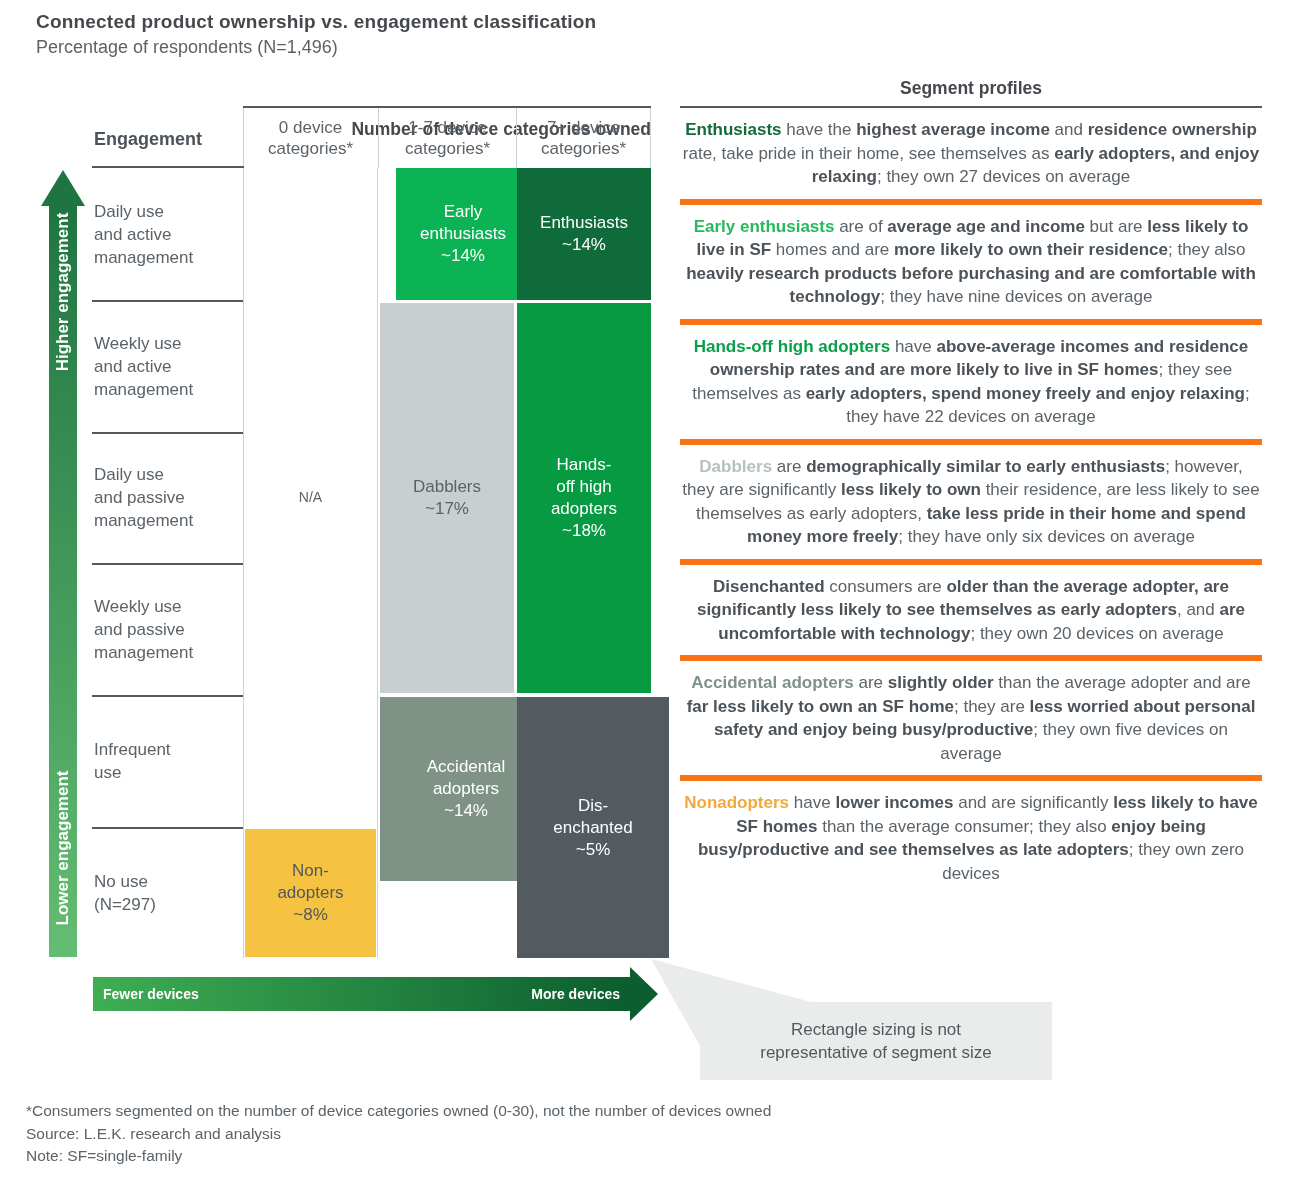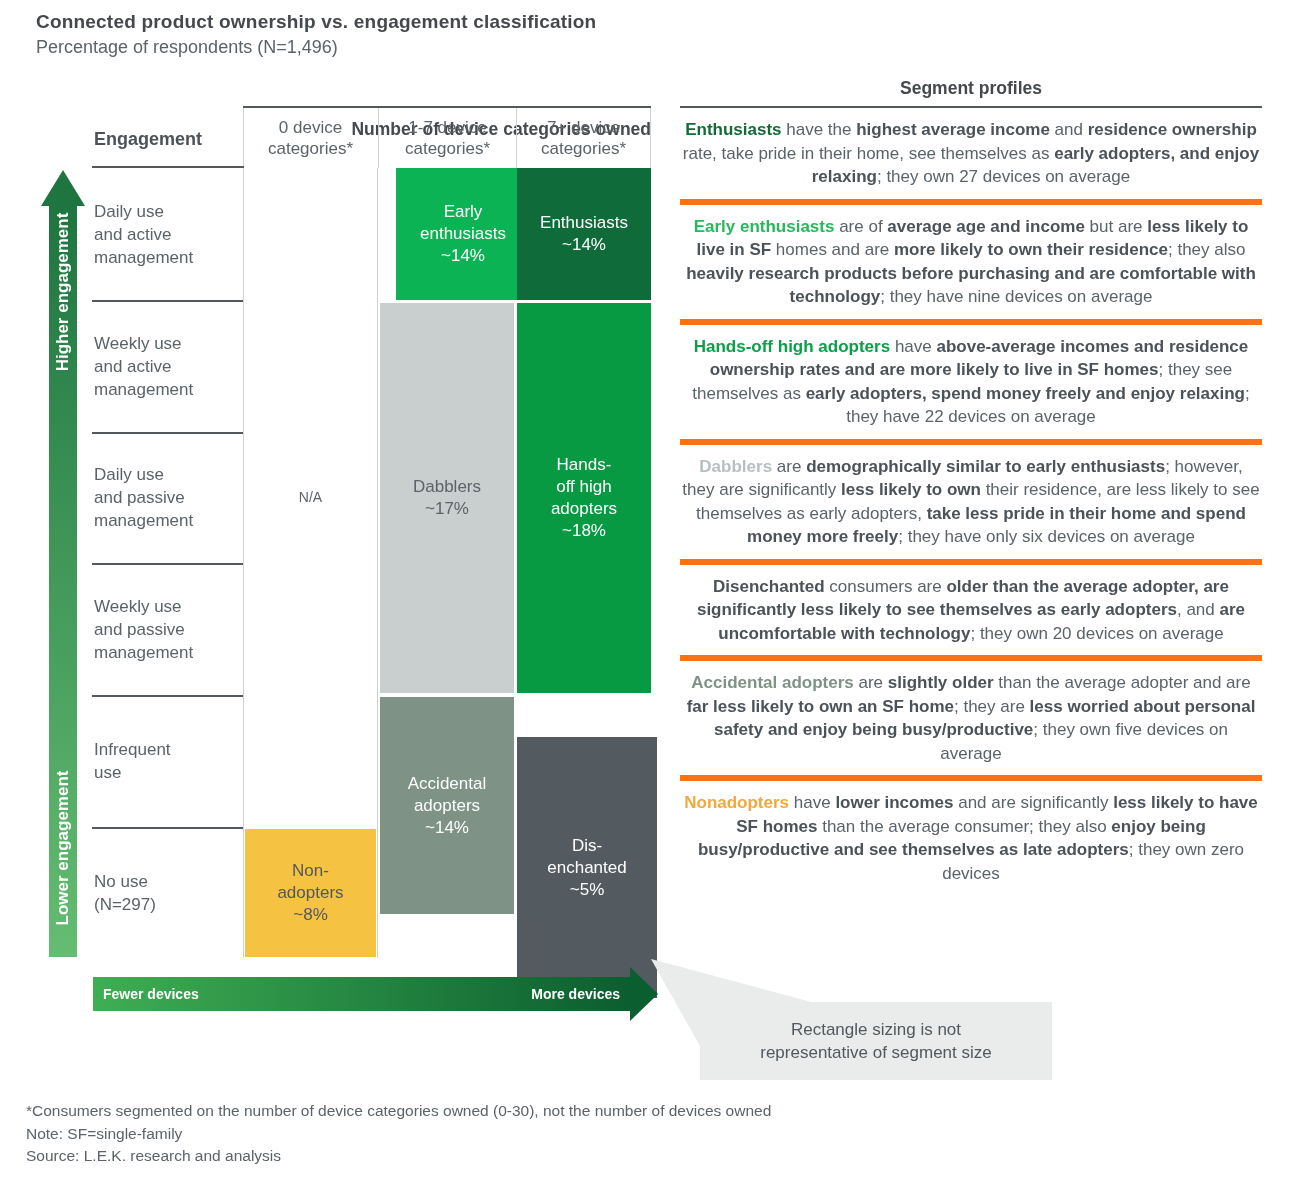--- a/index.html
+++ b/index.html
@@ -34,22 +34,22 @@
   .na-cell{left:243px;top:168px;width:135px;height:658px;display:flex;align-items:center;justify-content:center;font-size:14px;color:#5B6369;}
 
   
   .box{display:flex;flex-direction:column;align-items:center;justify-content:center;
        text-align:center;font-size:17px;line-height:22px;}
   .box .pct{margin-top:0;}
   .bx-ee {left:380px;top:168px;width:134px;height:132px;}
   .bx-en {left:517px;top:168px;width:134px;height:132px;}
   .bx-da {left:380px;top:303px;width:134px;height:390px;}
   .bx-ho {left:517px;top:303px;width:134px;height:390px;}
-  .bx-ac {left:380px;top:697px;width:134px;height:217px;}
-  .bx-di {left:517px;top:697px;width:140px;height:261px;margin-top:40px;}
+  .bx-ac {left:380px;top:697px;width:134px;height:184px;padding-left:19px;}
+  .bx-di {left:517px;top:697px;width:152px;height:261px;}
   .bx-na {left:245px;top:829px;width:131px;height:128px;}
 
   
   .v-arrow-head{left:41px;top:170px;width:0;height:0;border-left:22px solid transparent;
                 border-right:22px solid transparent;border-bottom:36px solid #1F7540;}
   .v-arrow-shaft{left:49px;top:205px;width:28px;height:752px;
                  background:linear-gradient(180deg,#1F7540 0%,#65BD72 100%);}
   .v-label{font-size:17px;font-weight:bold;color:#ffffff;white-space:nowrap;}
   .v-label-high{left:63px;top:292px;transform:translate(-50%,-50%) rotate(-90deg);}
   .v-label-low{left:63px;top:848px;transform:translate(-50%,-50%) rotate(-90deg);}
@@ -189,17 +189,17 @@
     <div class="profile sep"><span class="b" style="color: rgb(39, 185, 92);">Early enthusiasts</span><span> are of </span><span class="b">average age and income</span><span> but are </span><span class="b">less likely to live in SF</span><span> homes and are </span><span class="b">more likely to own their residence</span><span>; they also </span><span class="b">heavily research products before purchasing and are comfortable with technology</span><span>; they have nine devices on average</span></div>
     <div class="profile sep"><span class="b" style="color: rgb(10, 160, 72);">Hands-off high adopters</span><span> have </span><span class="b">above-average incomes and residence ownership rates and are more likely to live in SF homes</span><span>; they see themselves as </span><span class="b">early adopters, spend money freely and enjoy relaxing</span><span>; they have 22 devices on average</span></div>
     <div class="profile sep"><span class="b" style="color: rgb(183, 191, 191);">Dabblers</span><span> are </span><span class="b">demographically similar to early enthusiasts</span><span>; however, they are significantly </span><span class="b">less likely to own</span><span> their residence, are less likely to see themselves as early adopters, </span><span class="b">take less pride in their home and spend money more freely</span><span>; they have only six devices on average</span></div>
     <div class="profile sep"><span class="b" style="color: rgb(75, 82, 88);">Disenchanted</span><span> consumers are </span><span class="b">older than the average adopter, are significantly less likely to see themselves as early adopters</span><span>, and </span><span class="b">are uncomfortable with technology</span><span>; they own 20 devices on average</span></div>
     <div class="profile sep"><span class="b" style="color: rgb(126, 146, 134);">Accidental adopters</span><span> are </span><span class="b">slightly older</span><span> than the average adopter and are </span><span class="b">far less likely to own an SF home</span><span>; they are </span><span class="b">less worried about personal safety and enjoy being busy/productive</span><span>; they own five devices on average</span></div>
     <div class="profile"><span class="b" style="color: rgb(242, 169, 60);">Nonadopters</span><span> have </span><span class="b">lower incomes</span><span> and are significantly </span><span class="b">less likely to have SF homes</span><span> than the average consumer; they also </span><span class="b">enjoy being busy/productive and see themselves as late adopters</span><span>; they own zero devices</span></div>
   </div>
 
   <div class="abs footnotes">
     <div>*Consumers segmented on the number of device categories owned (0-30), not the number of devices owned</div>
+    <div>Source: L.E.K. research and analysis</div>
     <div>Note: SF=single-family</div>
-    <div>Source: L.E.K. research and analysis</div>
   </div>
 
 </div>
 
 </body></html>

